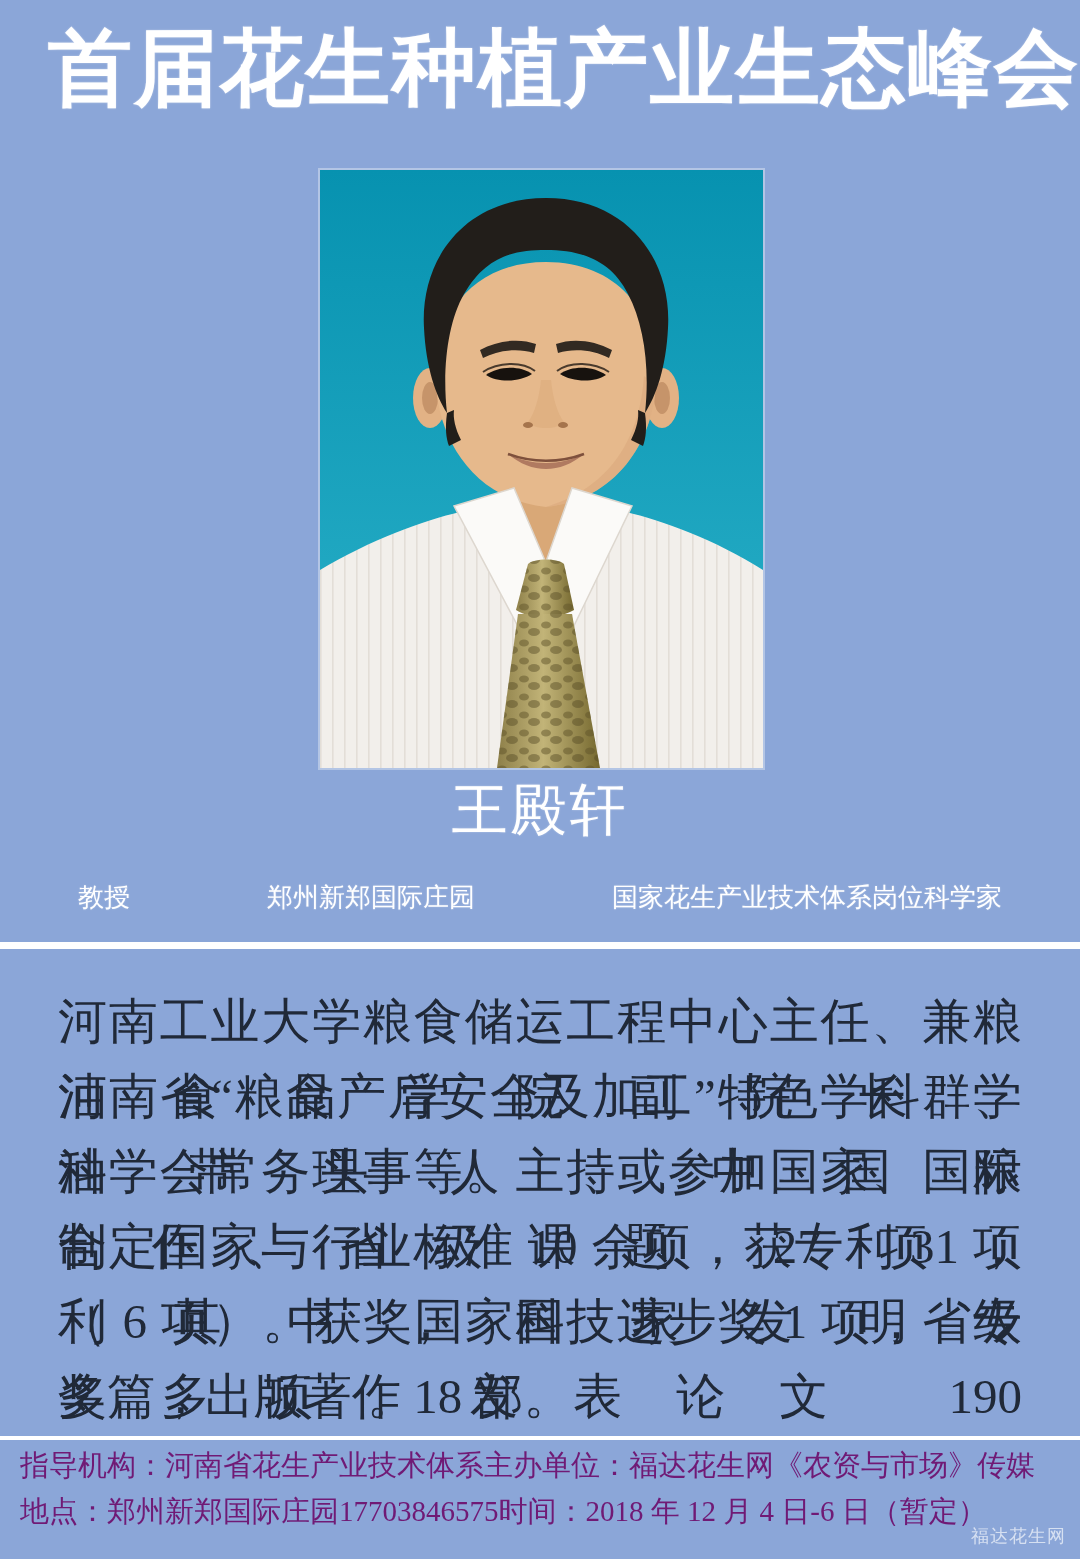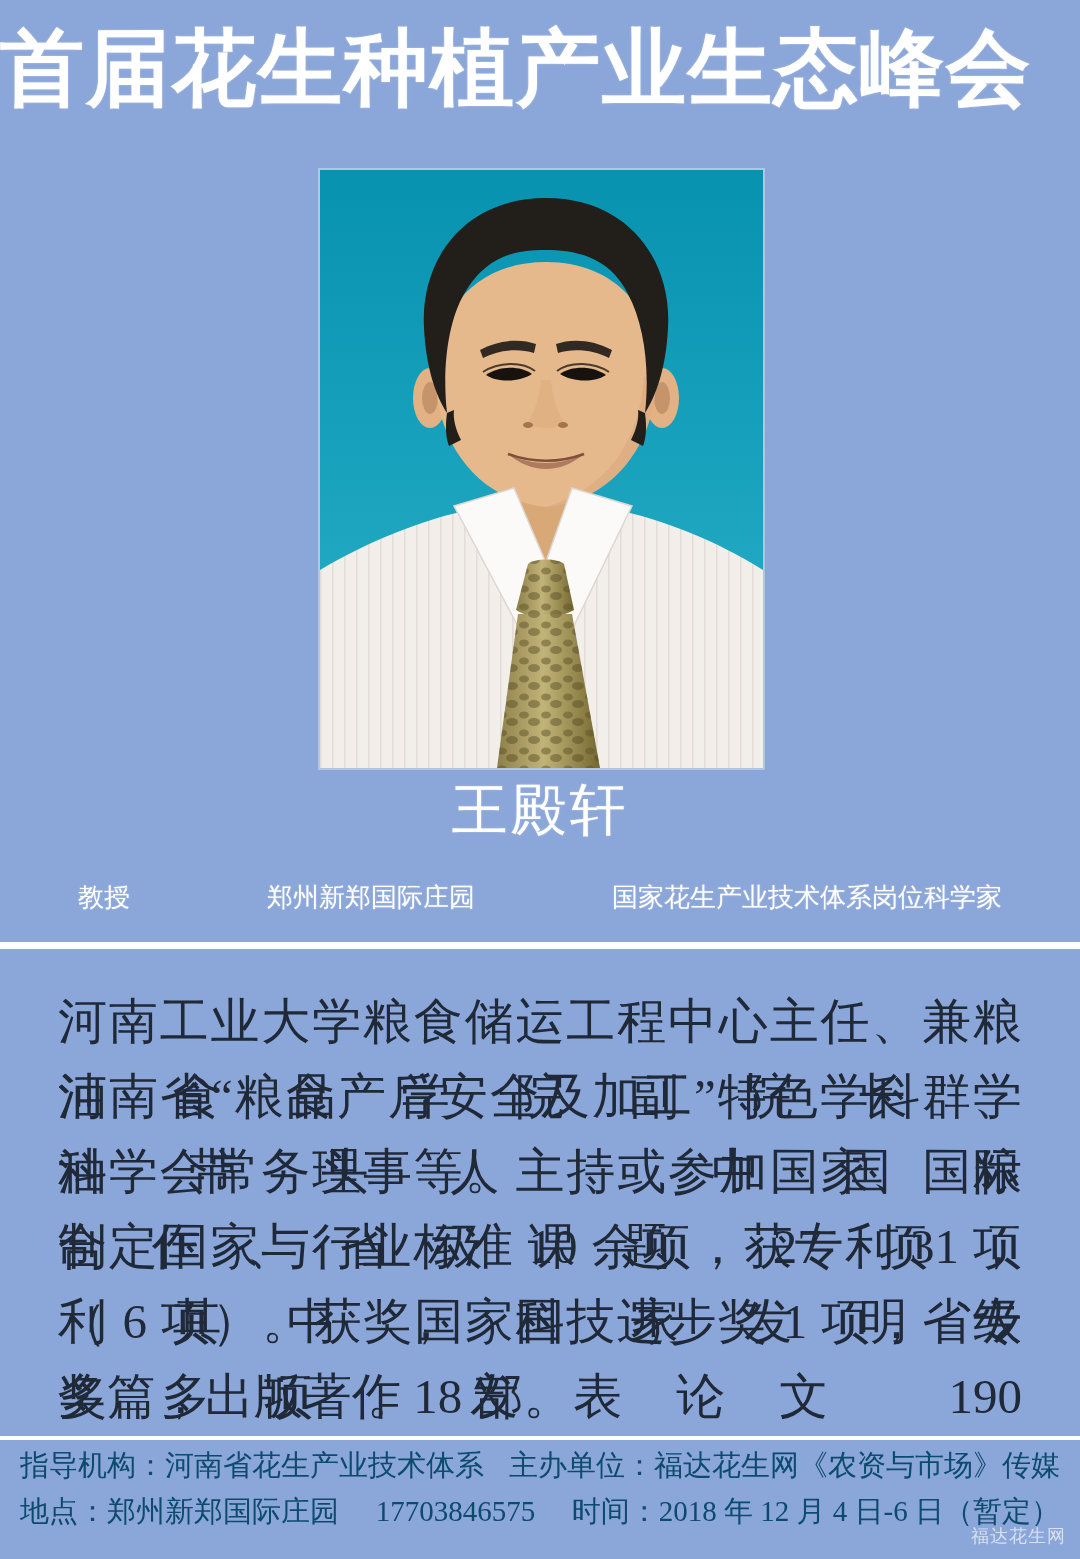--- a/index.html
+++ b/index.html
@@ -8,21 +8,21 @@
     position: relative;
     width: 1080px;
     height: 1559px;
     background: #8ba6d8;
     overflow: hidden;
     font-family: "Liberation Serif", serif;
   }
   .title {
     position: absolute;
     top: 6px; left: 0; right: 0;
-    text-align: left;
+    text-align: right;
     color: #ffffff;
     font-size: 84px;
     font-weight: bold;
     letter-spacing: 2px;
     line-height: 126px;
     text-shadow: 0 0 2px rgba(255,255,255,0.45);
     white-space: nowrap;
   }
   .photo {
     position: absolute;
@@ -80,23 +80,22 @@
   .bio-line.fill {
     text-align: justify;
     text-align-last: justify;
     white-space: normal;
   }
   .footer-line {
     position: absolute;
     left: 0; right: 0;
     padding: 0 20px;
     display: flex;
-    justify-content: space-between;
     align-items: baseline;
-    color: #0c4a6e;
+    color: #701a75;
     font-size: 29px;
     line-height: 46px;
     white-space: nowrap;
   }
   .footer-line.l1 { top: 1442px; }
   .footer-line.l2 { top: 1488px; }
   .watermark {
     position: absolute;
     right: 14px; top: 1524px;
     color: rgba(255,255,255,0.65);

